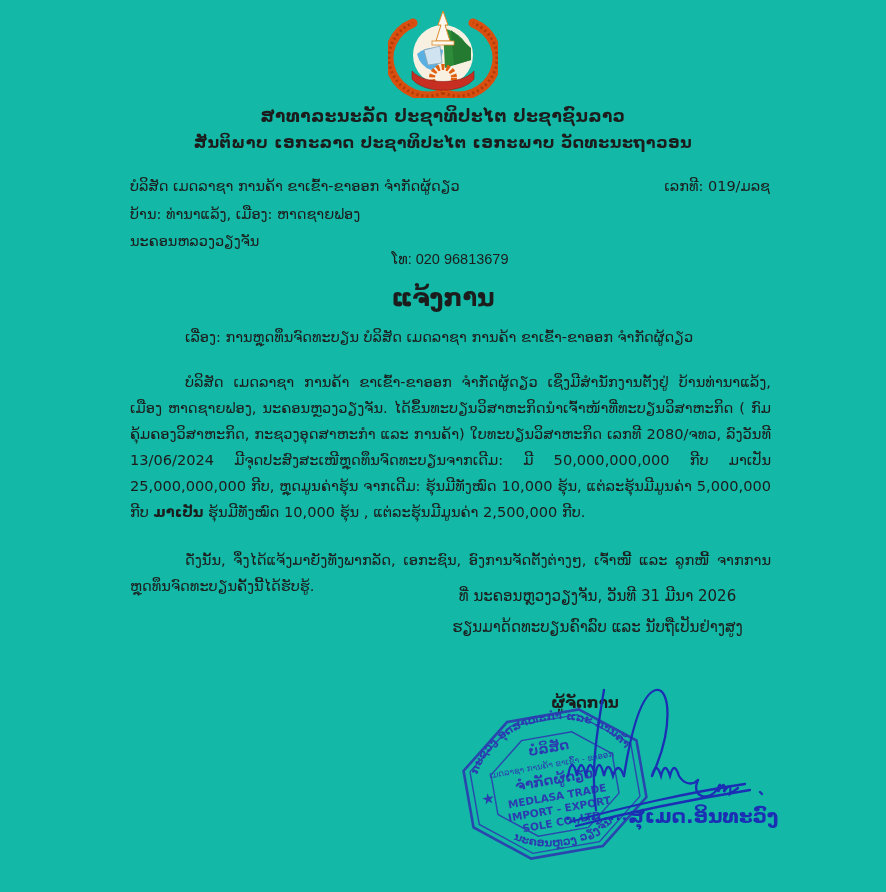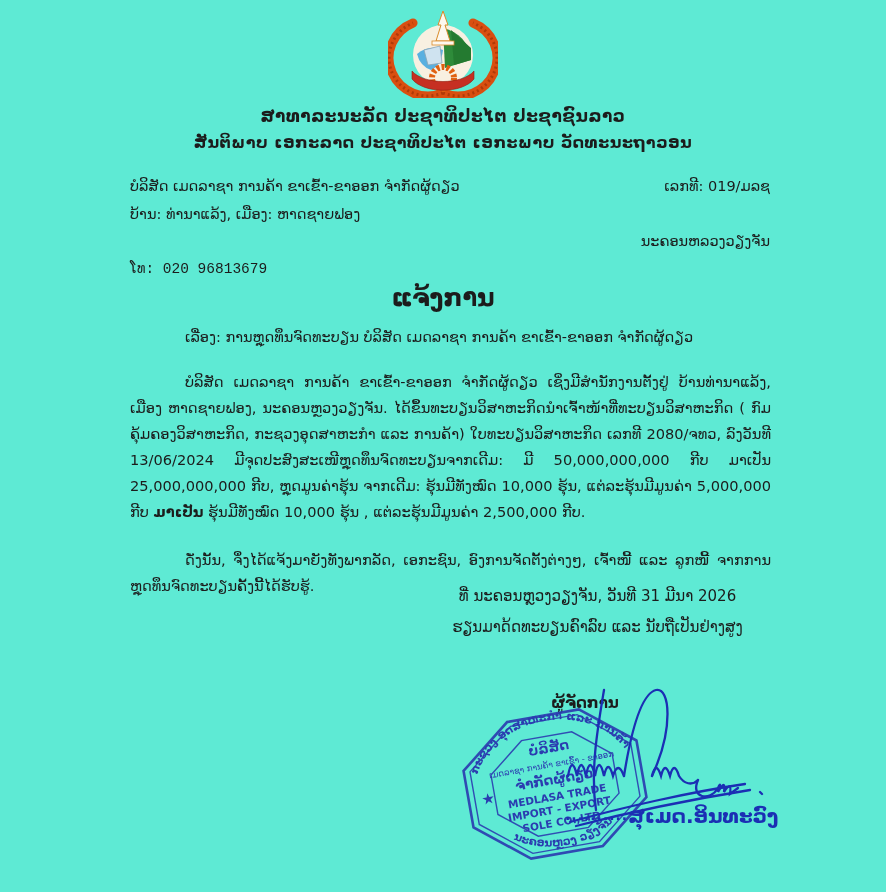--- a/index.html
+++ b/index.html
@@ -1,30 +1,30 @@
 <!DOCTYPE html>
 <html><head>
 <meta charset="utf-8">
 <style>
   html,body{margin:0;padding:0;background:#ffffff;}
   .page{
-    position:relative;width:886px;height:892px;background:#5eead4;
+    position:relative;width:886px;height:892px;background:#14b8a6;
     font-family:"DejaVu Sans","Liberation Sans",sans-serif;
     color:#1c1c1c;overflow:hidden;
   }
   .abs{position:absolute;}
   .center{text-align:center;width:100%;}
   .hdr1{top:106px;font-weight:bold;font-size:17px;letter-spacing:.5px;}
   .hdr2{top:133px;font-weight:bold;font-size:16px;letter-spacing:.5px;}
   .letterhead-row{left:130px;width:640px;font-size:14.5px;}
   .lh-company{top:178px;}
   .lh-ref{position:absolute;right:0;top:0;}
   .lh-addr1{top:206px;}
-  .lh-addr2{top:233px;text-align:right;}
-  .lh-phone{top:260px;font-family:Liberation Mono, monospace;}
+  .lh-addr2{top:233px;}
+  .lh-phone{top:251px;font-family:Liberation Sans, sans-serif;text-align:center;}
   .doc-title{top:284px;font-weight:bold;font-size:24px;}
   .subject{top:329px;left:185px;font-size:14.5px;}
   .para{left:130px;width:641px;font-size:14.6px;line-height:26px;
         text-align:justify;text-indent:55px;}
   .para1{top:369px;}
   .para2{top:547px;}
   .closing{left:415px;top:581px;width:365px;text-align:center;
            font-size:15px;line-height:31px;}
   .signer-title{left:420px;top:694px;width:330px;text-align:center;
                 font-size:15px;font-weight:bold;}

